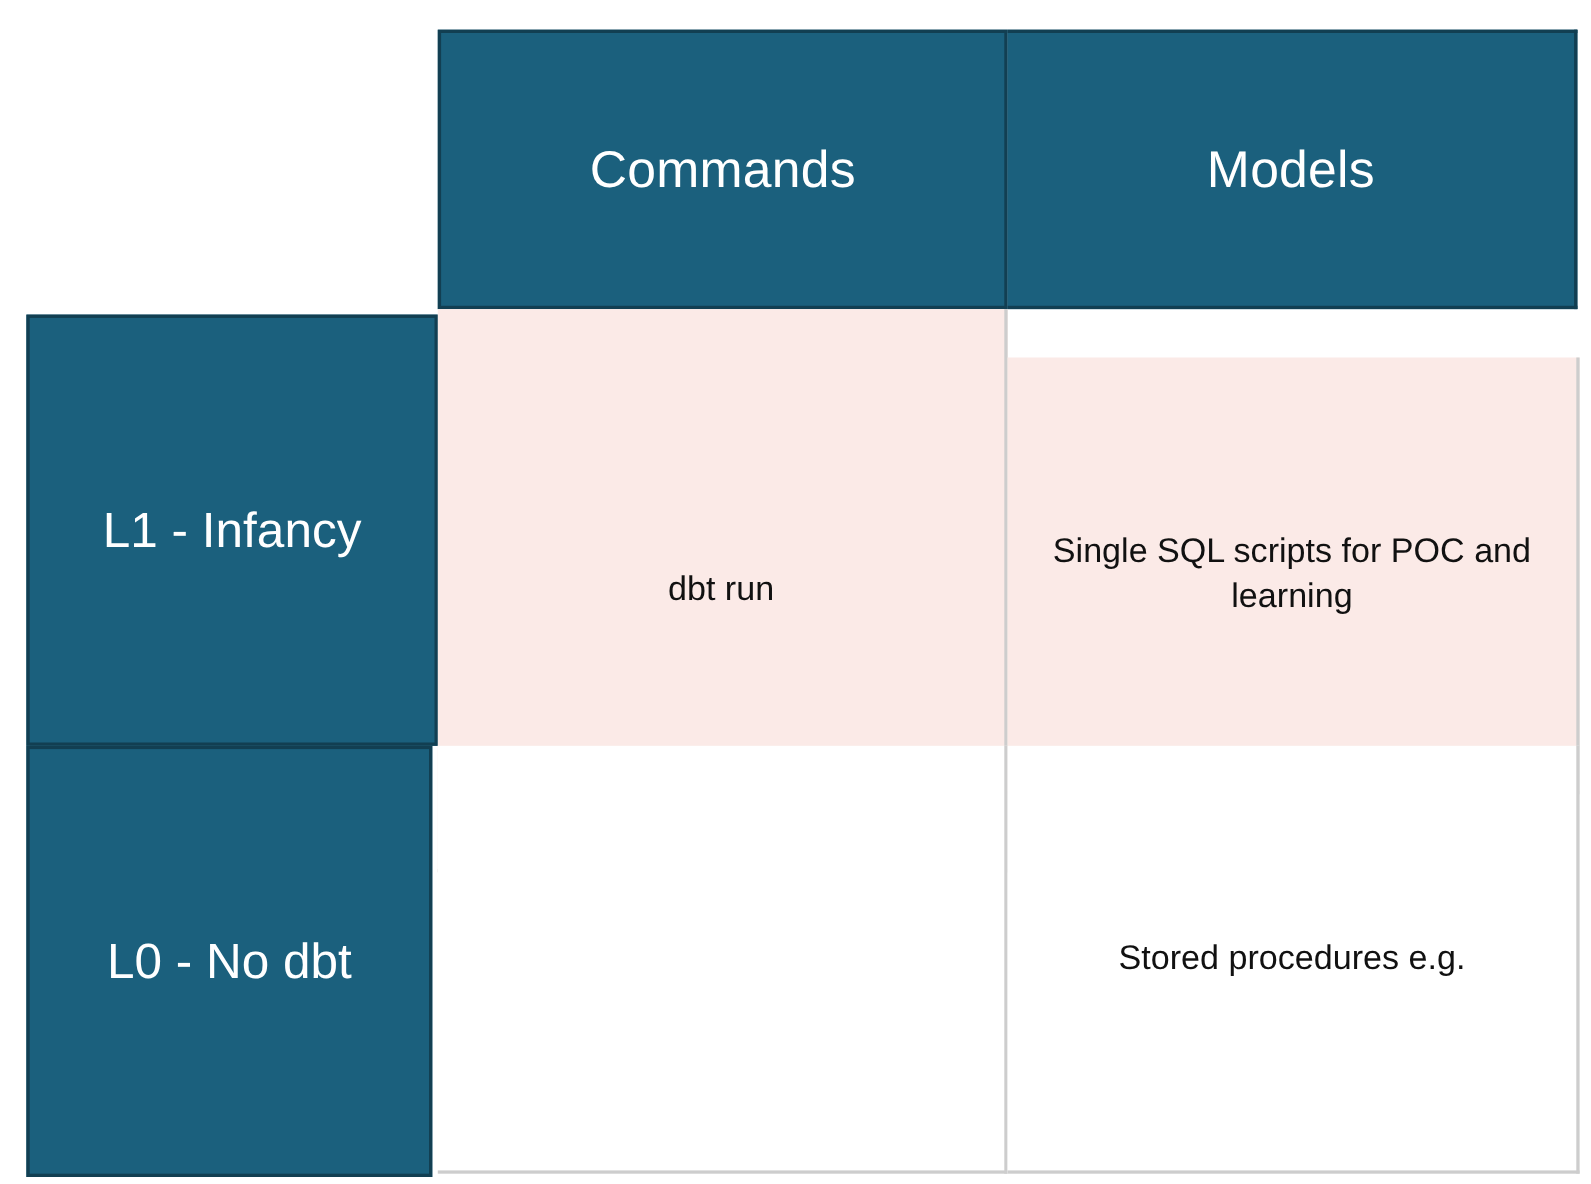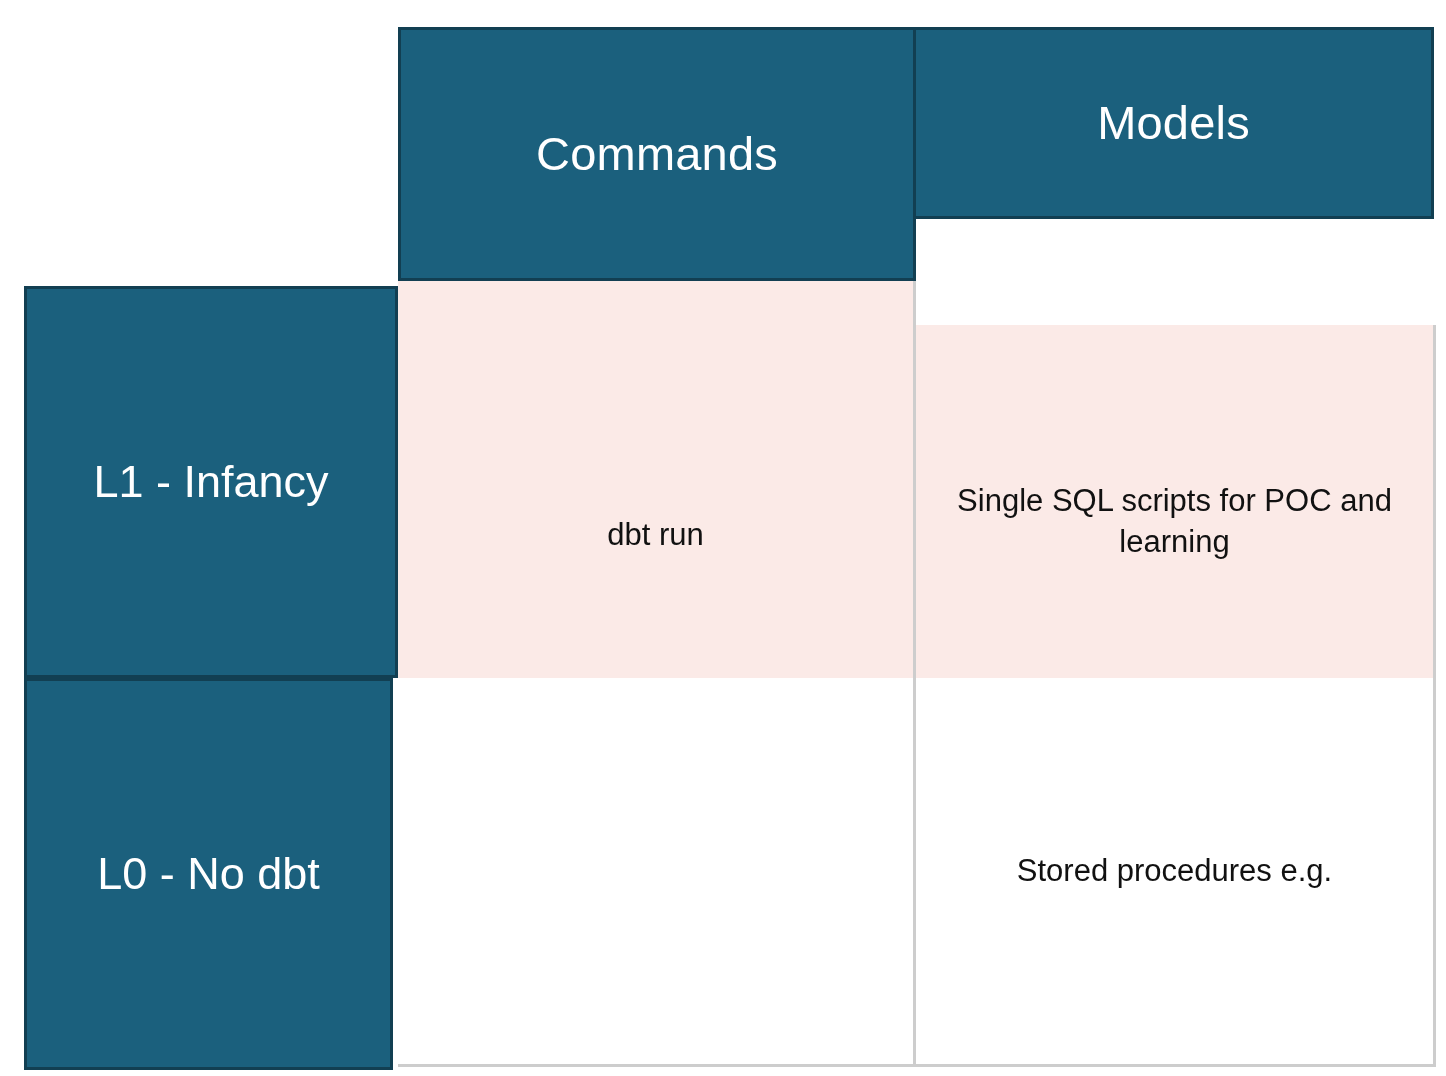--- a/index.html
+++ b/index.html
@@ -42,21 +42,21 @@
     top: 27px;
     width: 518px;
     height: 254px;
     border-left: 3px solid #123f52;
     border-right: 3px solid #123f52;
   }
   .col-header.models {
     left: 916px;
     top: 27px;
     width: 518px;
-    height: 192px;
+    height: 254px;
     border-right: 3px solid #123f52;
   }
 
   
   .row-header {
     position: absolute;
     background: #1B607D;
     color: #ffffff;
     display: flex;
     align-items: center;

